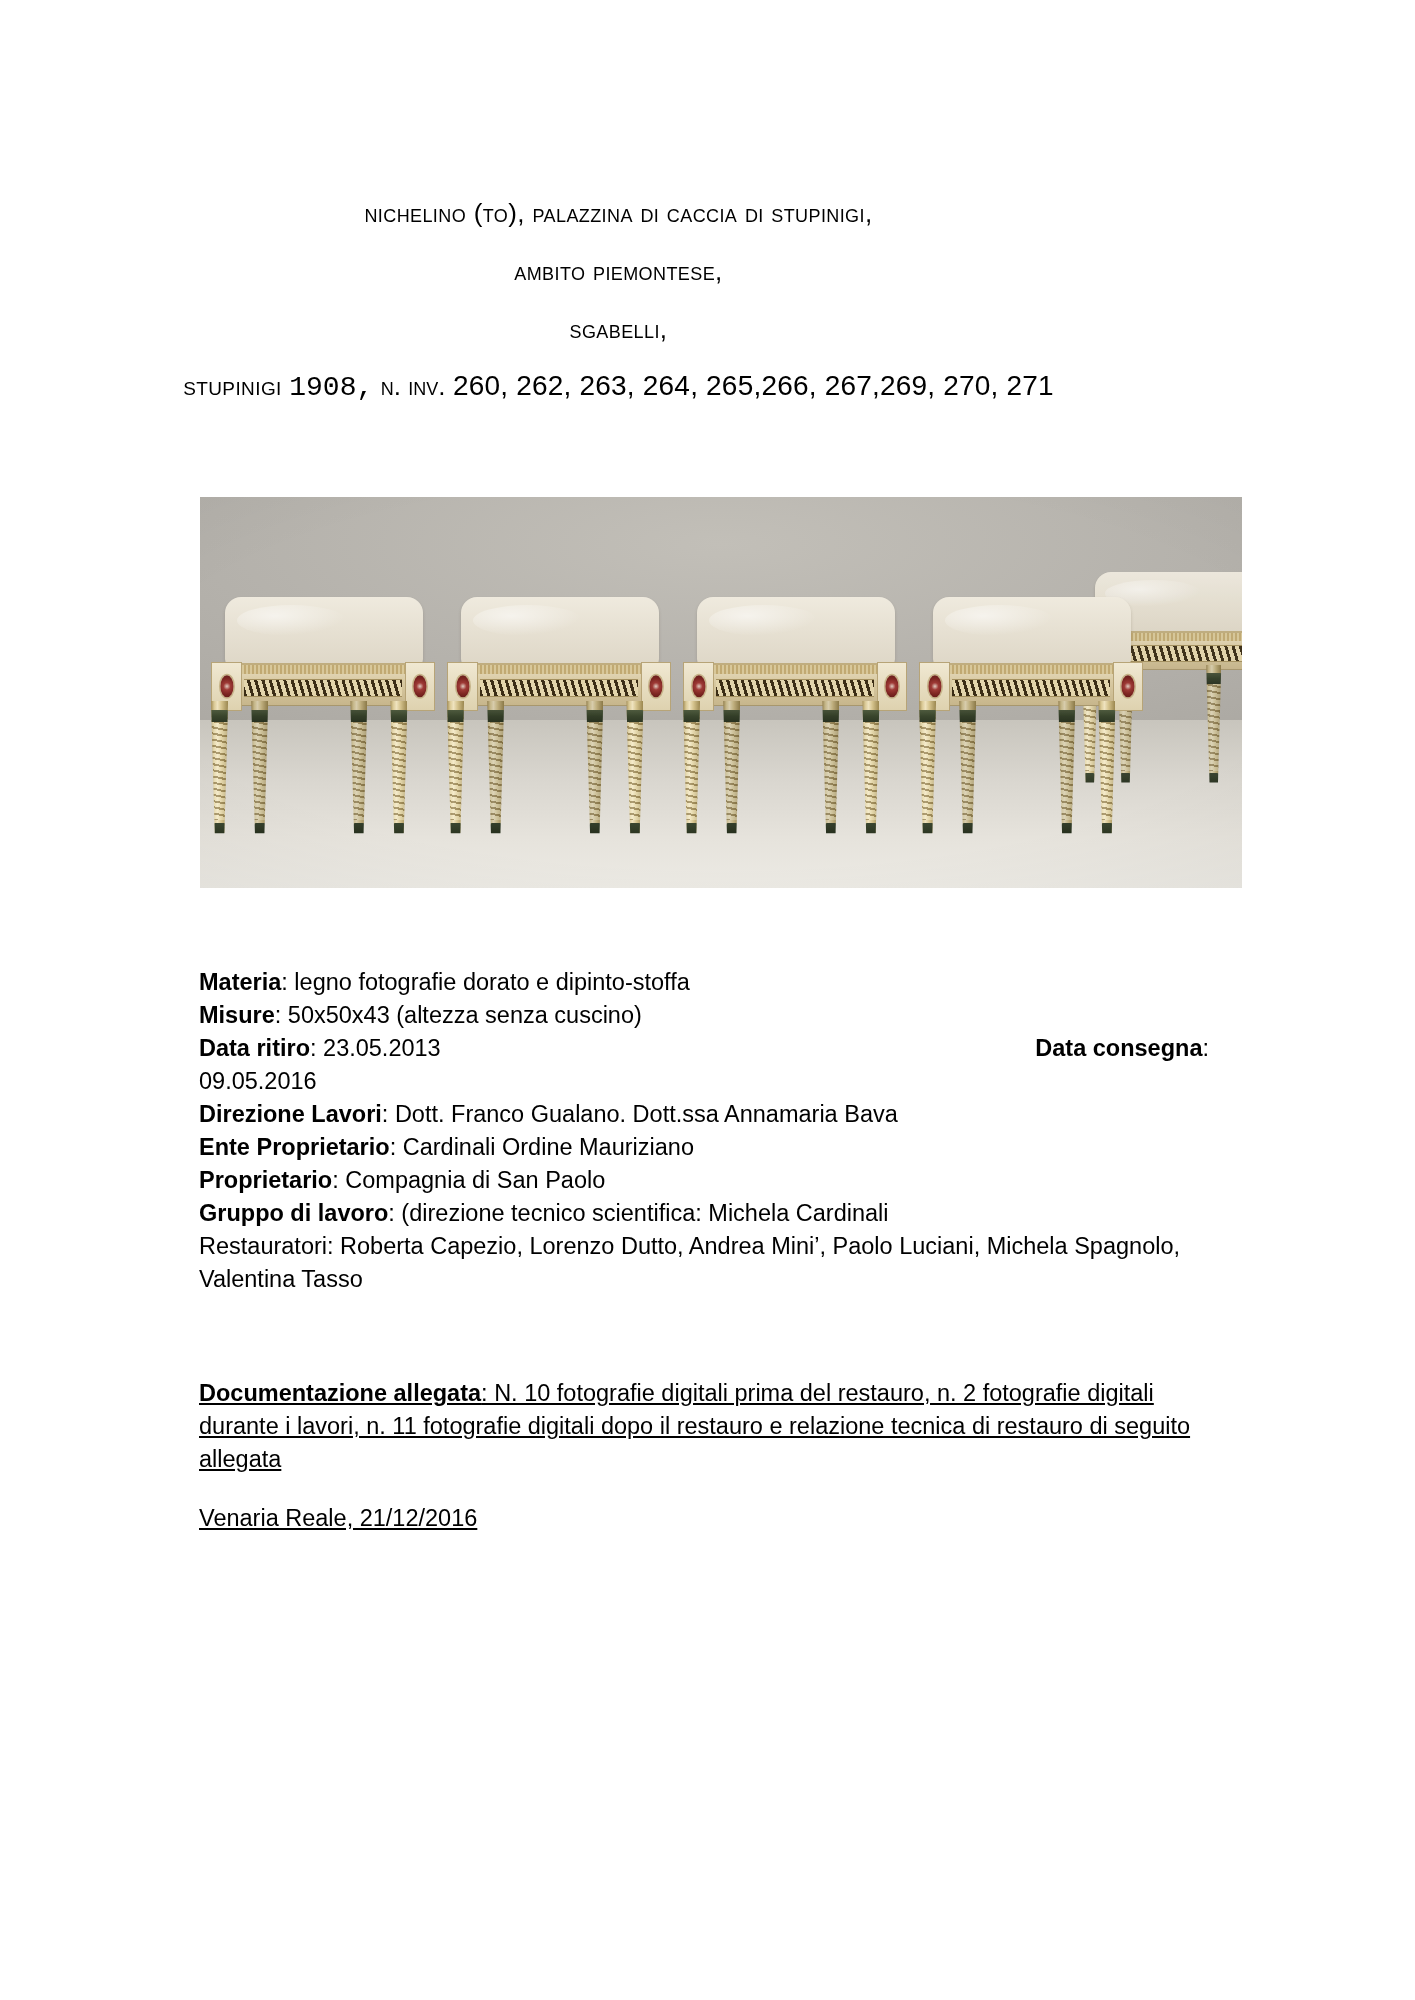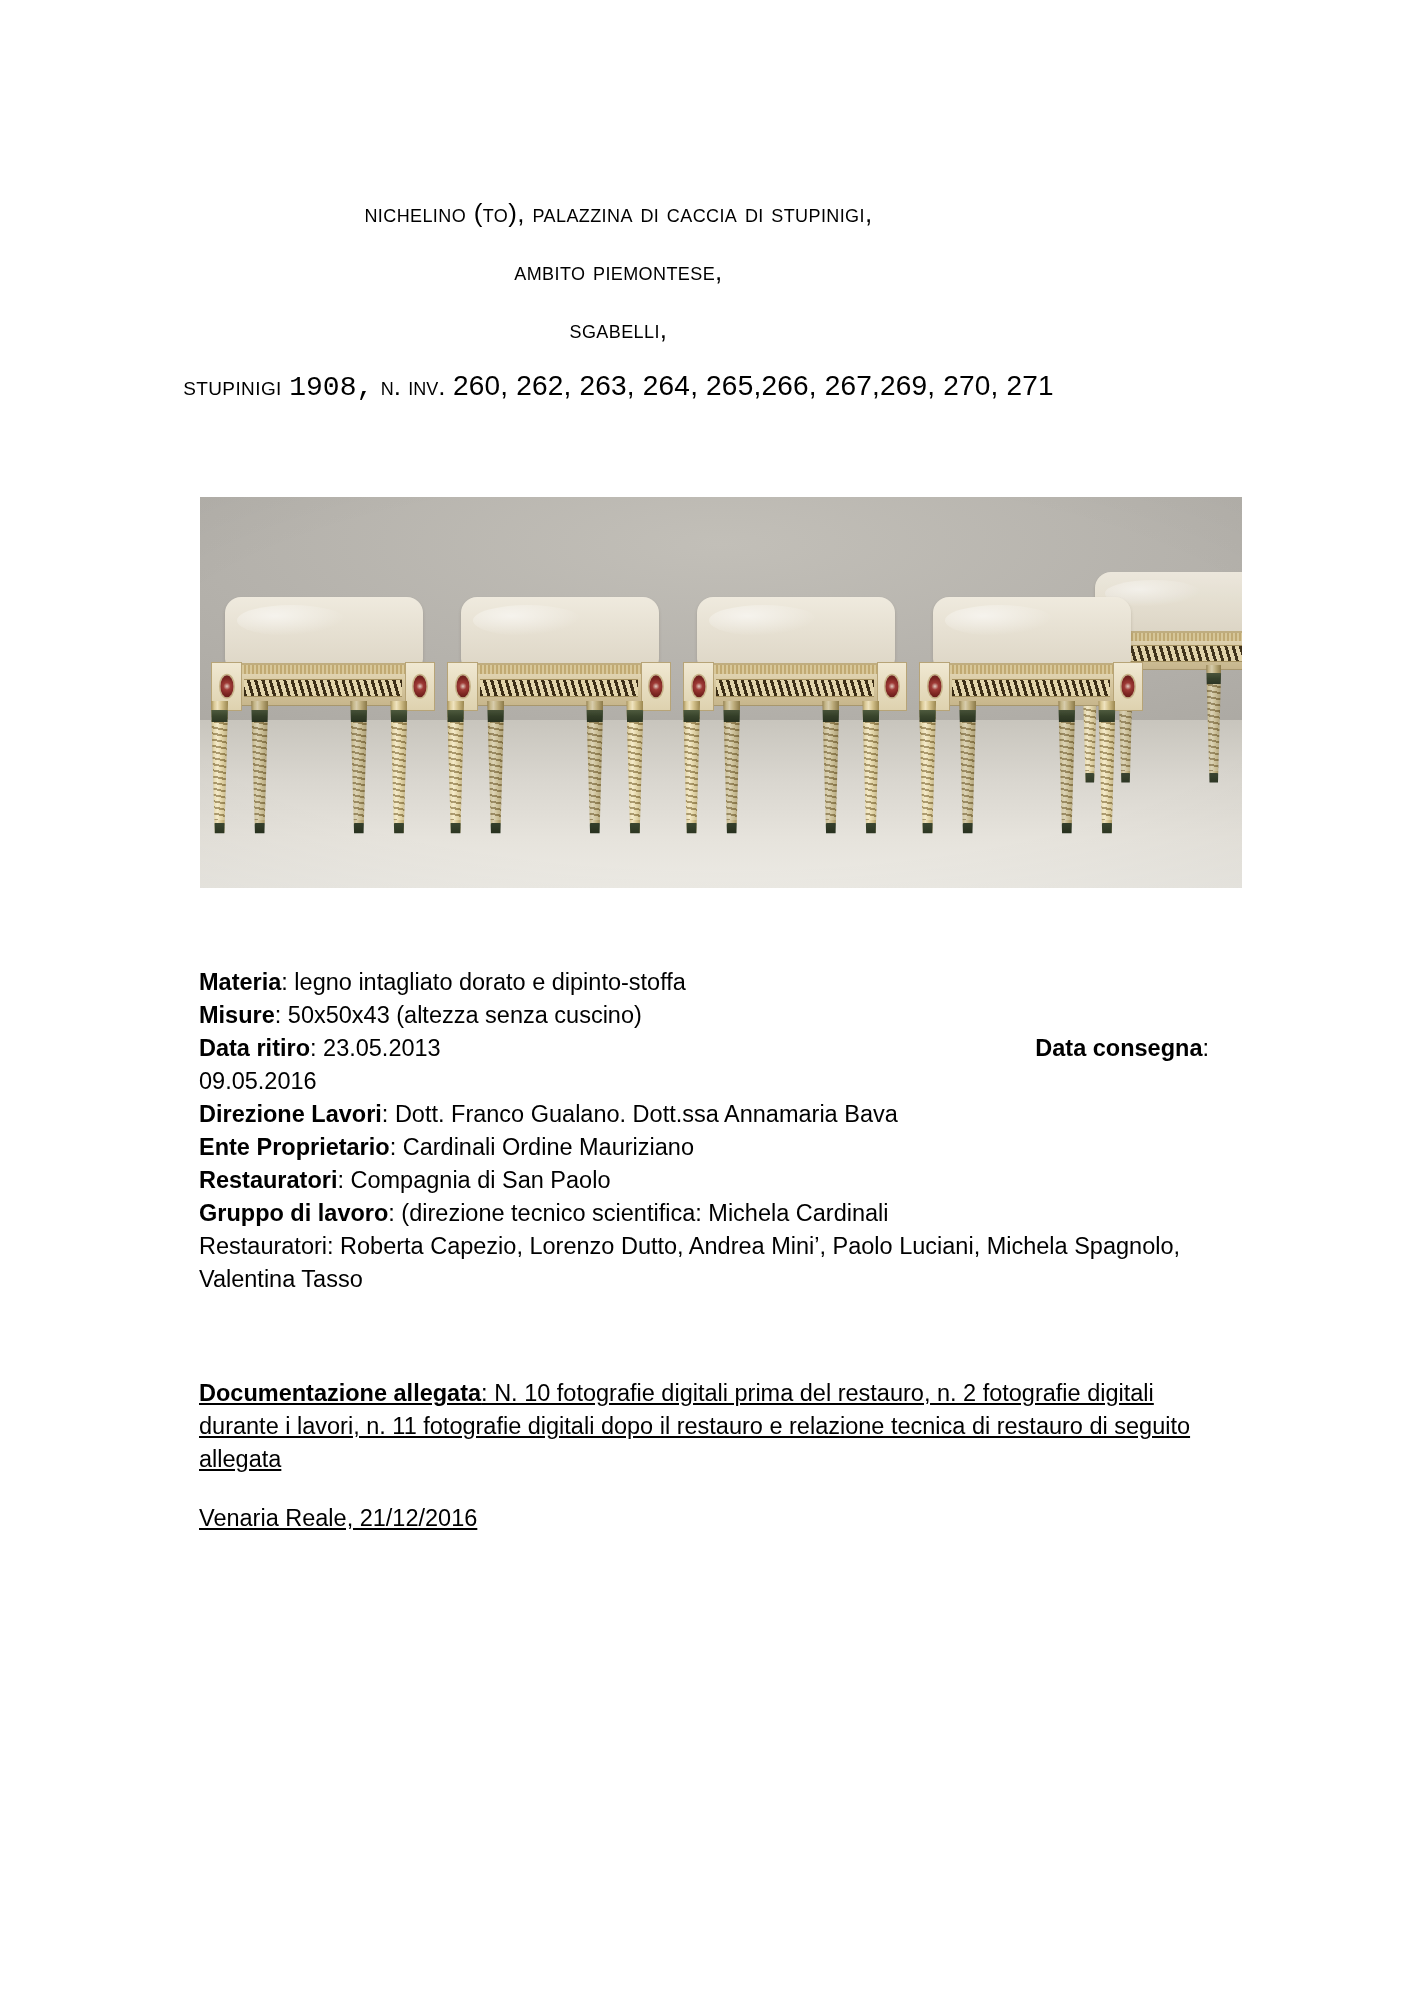--- a/index.html
+++ b/index.html
@@ -425,21 +425,21 @@
           </div>
       </div>
     </div>
 
     <div class="photo-vignette"></div>
   </div>
 
   <div class="body-block">
 
     <div class="row">
-      <b class="lbl">Materia</b><span>: legno intagliato dorato e dipinto-stoffa</span>
+      <b class="lbl">Materia</b><span>: legno fotografie dorato e dipinto-stoffa</span>
     </div>
 
     <div class="row">
       <b class="lbl">Misure</b><span>: 50x50x43 (altezza senza cuscino)</span>
     </div>
 
     <div class="row spread">
       <span>
         <b class="lbl">Data ritiro</b><span>: 23.05.2013</span>
       </span>
@@ -454,21 +454,21 @@
 
     <div class="row">
       <b class="lbl">Direzione Lavori</b><span>: Dott. Franco Gualano. Dott.ssa Annamaria Bava</span>
     </div>
 
     <div class="row">
       <b class="lbl">Ente Proprietario</b><span>: Cardinali Ordine Mauriziano</span>
     </div>
 
     <div class="row">
-      <b class="lbl">Restauratori</b><span>: Compagnia di San Paolo</span>
+      <b class="lbl">Proprietario</b><span>: Compagnia di San Paolo</span>
     </div>
 
     <div class="row">
       <b class="lbl">Gruppo di lavoro</b><span>: (direzione tecnico scientifica: Michela Cardinali</span>
     </div>
 
     <div class="row">Restauratori: Roberta Capezio, Lorenzo Dutto, Andrea Mini’, Paolo Luciani, Michela Spagnolo, Valentina Tasso</div>
   </div>
 
   <div class="para doc">

